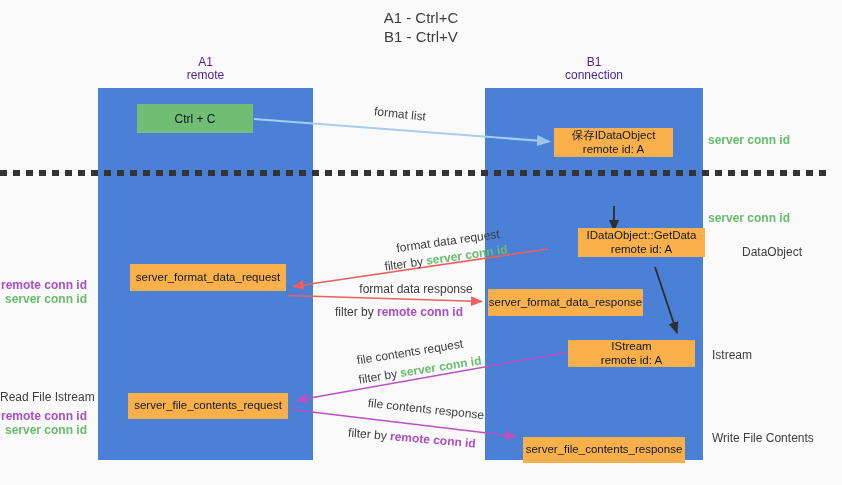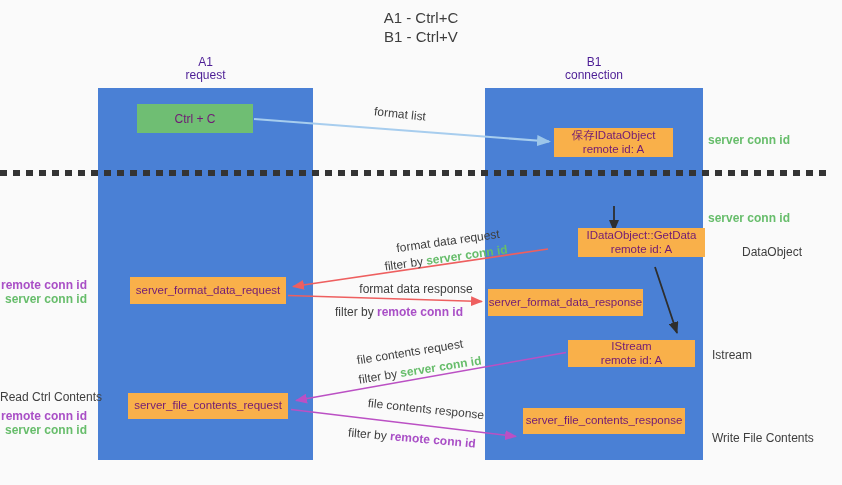--- a/index.html
+++ b/index.html
@@ -17,21 +17,21 @@
   .col-header{text-align:center;font-size:12px;line-height:13px;color:#4c1d95;top:56px;}
   
   .column{background:#4a80d5;top:88px;height:372px;}
   
   .dotted{
     top:170px;left:0;width:830px;height:6px;
     background:repeating-linear-gradient(90deg,#343434 0 7px,transparent 7px 13px);
   }
   
   .node{display:flex;align-items:center;justify-content:center;flex-direction:column;
-        color:#701a75;text-align:center;box-sizing:border-box;}
+        color:#0f172a;text-align:center;box-sizing:border-box;}
   .node.green{background:#6fbe73;font-size:12px;}
   .node.orange{background:#f9b04a;font-size:11.5px;line-height:13.5px;}
   
   .arrow-label{white-space:nowrap;font-size:12px;color:#3e3e3e;transform-origin:center;}
   .center{transform:translate(-50%,-50%);}
   .green-txt{color:#67bd6b;font-weight:bold;}
   .purple-txt{color:#a94fc6;font-weight:bold;}
   .side-label{white-space:nowrap;font-size:12px;line-height:14px;}
   .right-align{text-align:right;}
   svg{position:absolute;top:0;left:0;pointer-events:none;}
@@ -41,21 +41,21 @@
 
 <div id="canvas">
 
   <div class="abs title">
     <div>A1 - Ctrl+C</div>
     <div>B1 - Ctrl+V</div>
   </div>
 
   <div class="abs col-header" style="left:98px;width:215px;">
     <div>A1</div>
-    <div>request</div>
+    <div>remote</div>
   </div>
   <div class="abs col-header" style="left:485px;width:218px;">
     <div>B1</div>
     <div>connection</div>
   </div>
 
   <div class="abs column" style="left:98px;width:215px;"></div>
   <div class="abs column" style="left:485px;width:218px;"></div>
 
   <div class="abs dotted"></div>
@@ -92,38 +92,38 @@
     <span>保存IDataObject</span>
     <span>remote id: A</span>
   </div>
 
 
   <div class="abs node orange" style="left:550px;top:228px;width:127px;height:29px;margin-left:28px;">
     <span>IDataObject::GetData</span>
     <span>remote id: A</span>
   </div>
 
-  <div class="abs node orange" style="left:130px;top:277px;width:156px;height:27px;">
+  <div class="abs node orange" style="left:130px;top:264px;width:156px;height:27px;">
     <span>server_format_data_request</span>
   </div>
 
   <div class="abs node orange" style="left:488px;top:289px;width:155px;height:27px;">
     <span>server_format_data_response</span>
   </div>
 
   <div class="abs node orange" style="left:568px;top:340px;width:127px;height:27px;">
     <span>IStream</span>
     <span>remote id: A</span>
   </div>
 
   <div class="abs node orange" style="left:128px;top:393px;width:160px;height:26px;">
     <span>server_file_contents_request</span>
   </div>
 
-  <div class="abs node orange" style="left:523px;top:408px;width:162px;height:26px;">
+  <div class="abs node orange" style="left:523px;top:437px;width:162px;height:26px;">
     <span>server_file_contents_response</span>
   </div>
 
   <div class="abs arrow-label center" style="left:400px;top:114px;transform:translate(-50%,-50%) rotate(6deg);">
     <span>format list</span>
   </div>
 
   <div class="abs arrow-label center" style="left:448px;top:241px;transform:translate(-50%,-50%) rotate(-8deg);">
     <span>format data request</span>
   </div>
@@ -158,17 +158,17 @@
 
   <div class="abs side-label green-txt" style="left:708px;top:133px;">server conn id</div>
   <div class="abs side-label green-txt" style="left:708px;top:211px;">server conn id</div>
   <div class="abs side-label" style="left:712px;top:245px;margin-left:30px;">DataObject</div>
   <div class="abs side-label" style="left:712px;top:348px;">Istream</div>
   <div class="abs side-label" style="left:712px;top:431px;">Write File Contents</div>
 
   <div class="abs side-label right-align purple-txt" style="left:0;width:87px;top:278px;">remote conn id</div>
   <div class="abs side-label right-align green-txt" style="left:0;width:87px;top:292px;">server conn id</div>
 
-  <div class="abs side-label right-align" style="left:0;width:90px;top:390px;">Read Ctrl Contents</div>
+  <div class="abs side-label right-align" style="left:0;width:90px;top:390px;">Read File Istream</div>
   <div class="abs side-label right-align purple-txt" style="left:0;width:87px;top:409px;">remote conn id</div>
   <div class="abs side-label right-align green-txt" style="left:0;width:87px;top:423px;">server conn id</div>
 
 </div>
 
 </body></html>

